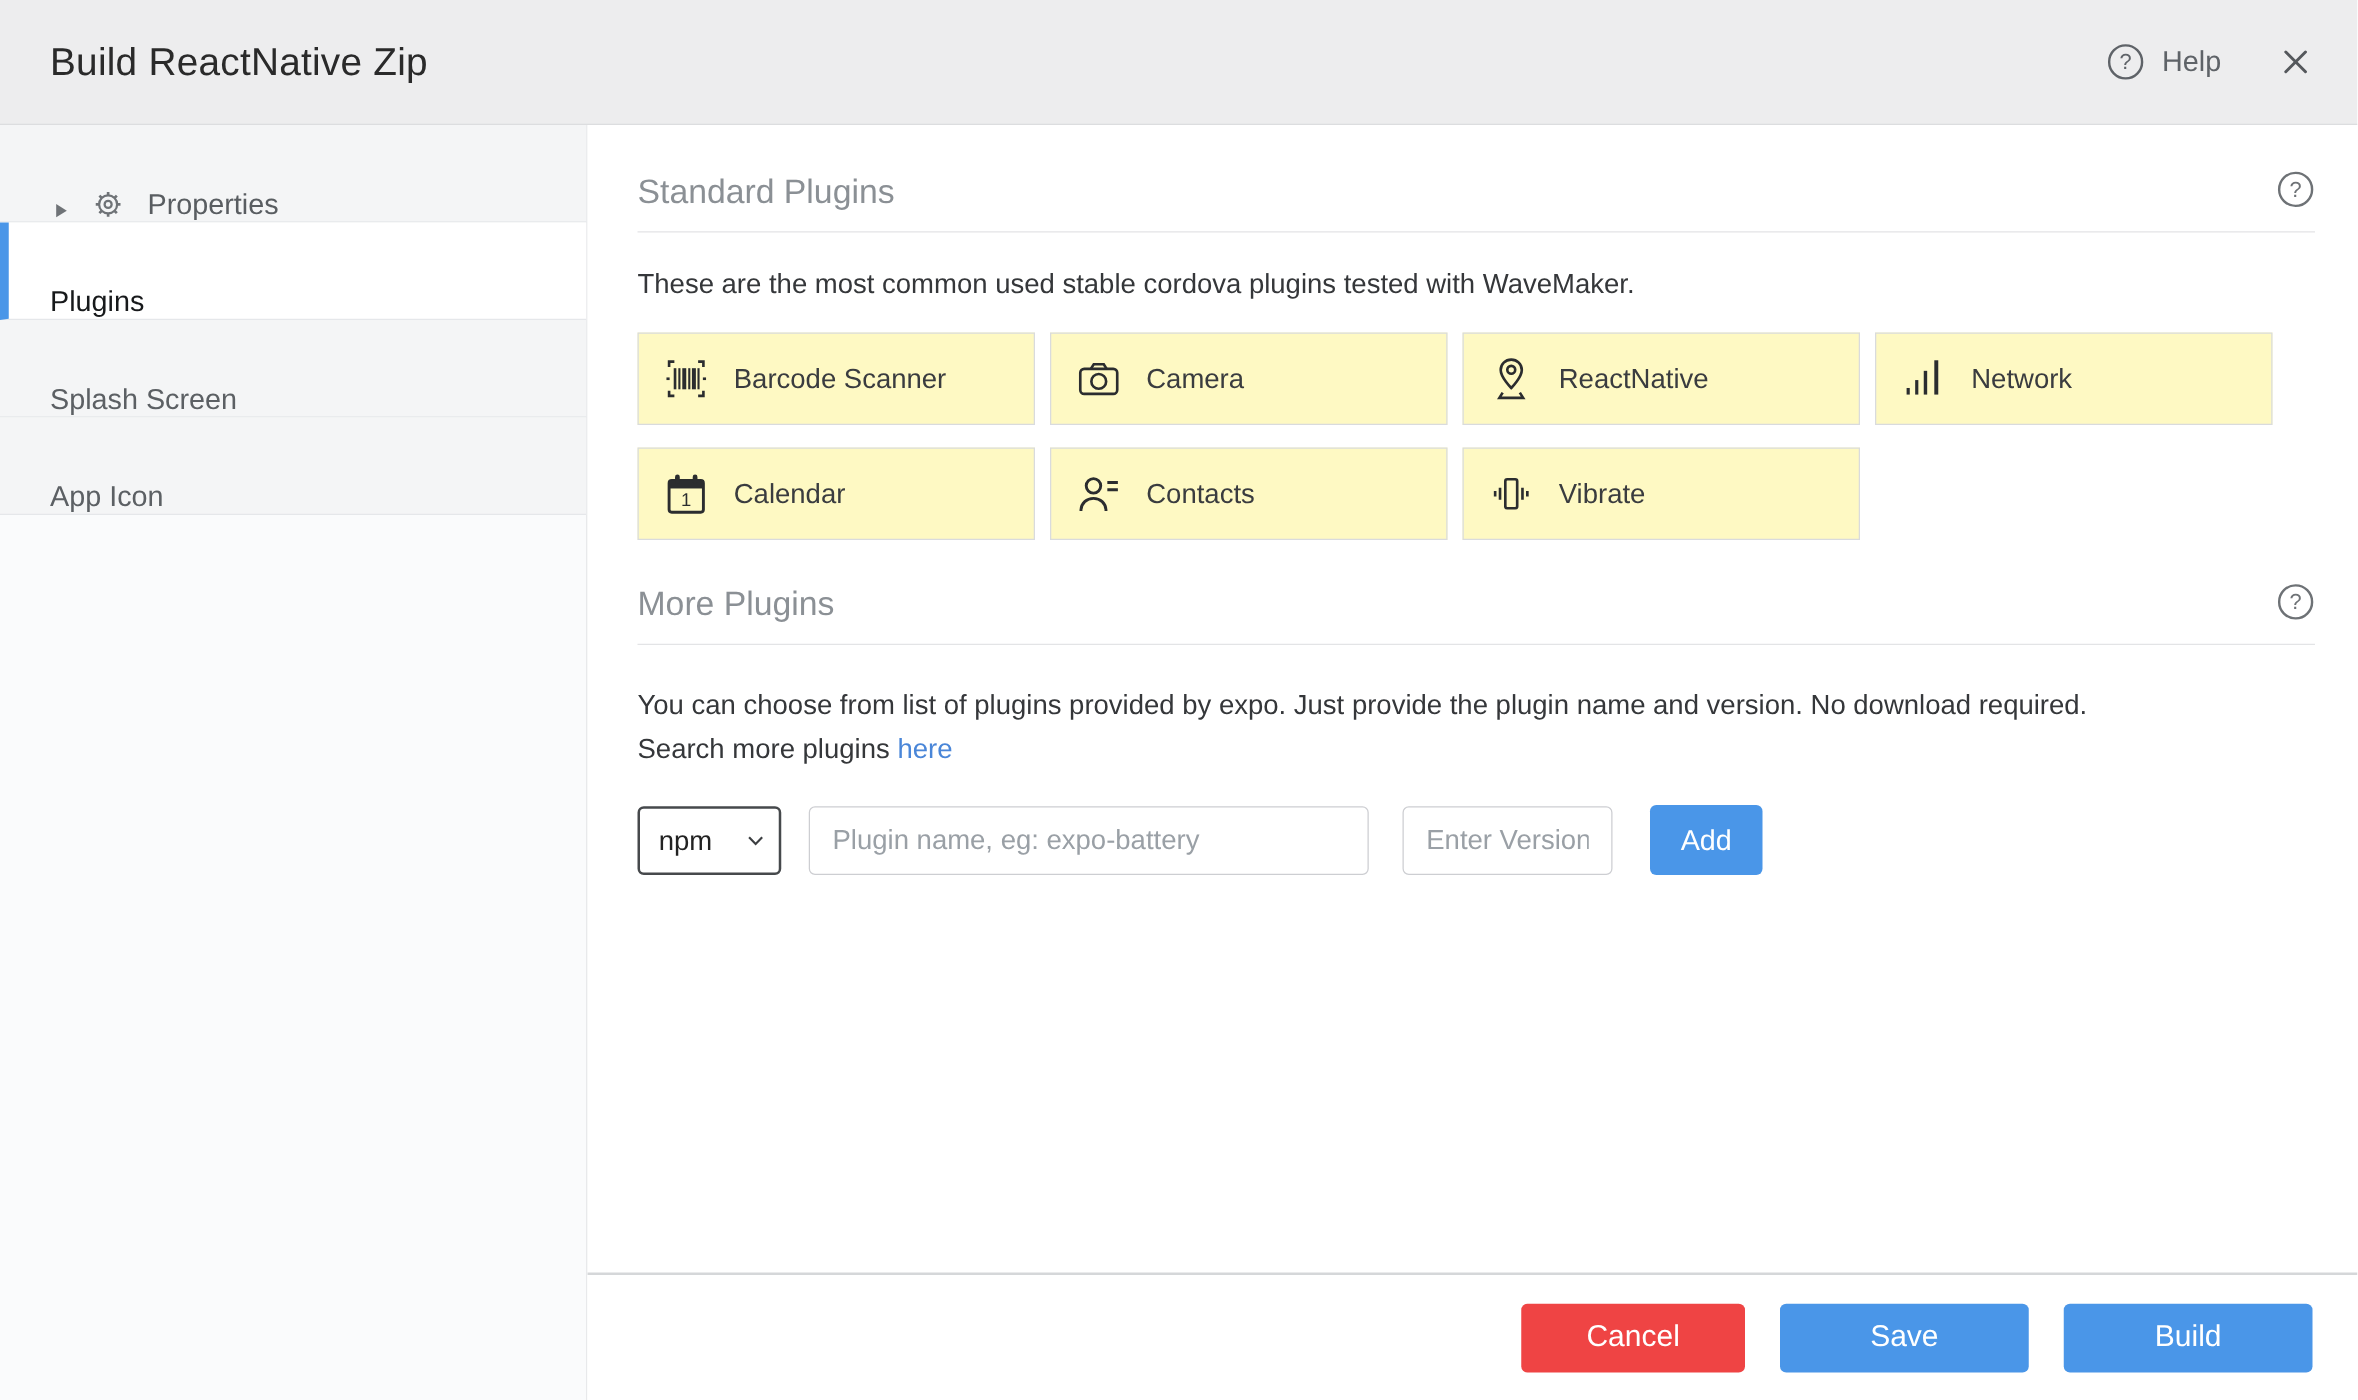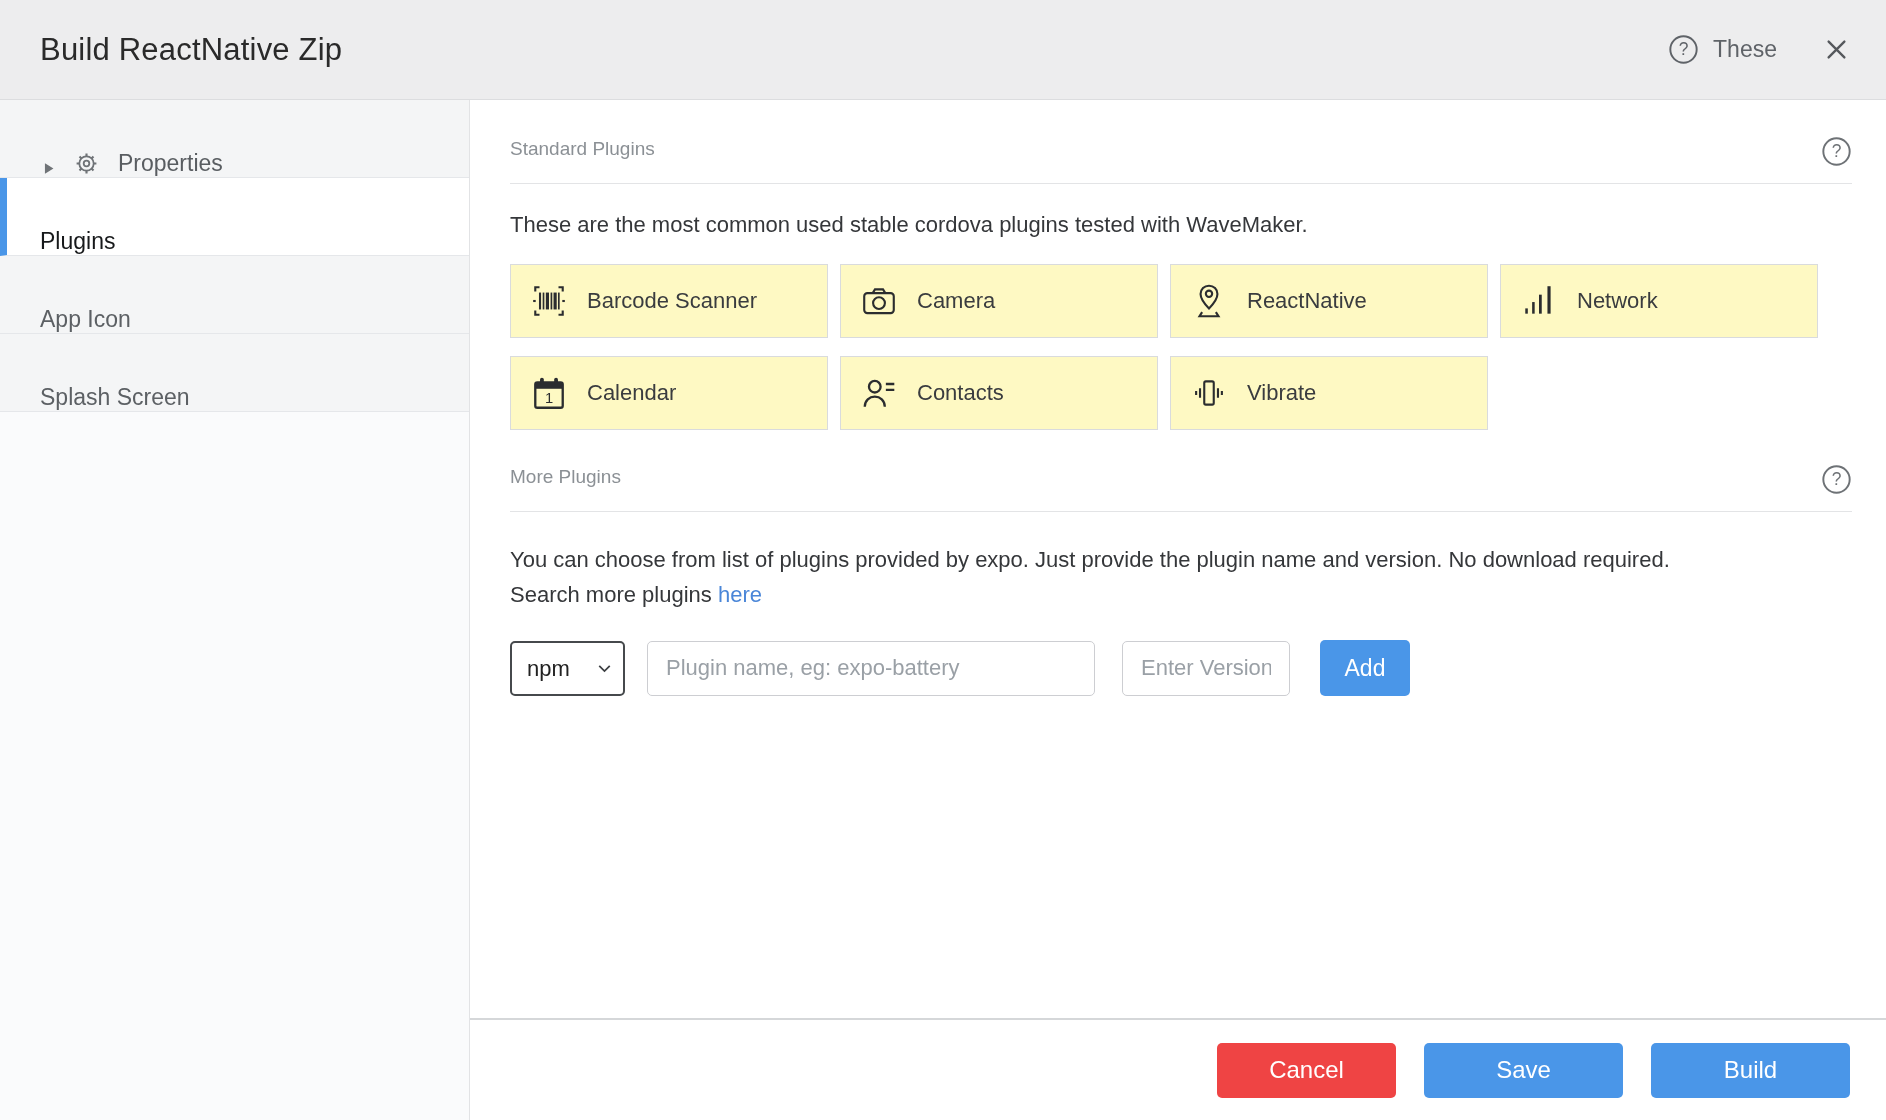--- a/index.html
+++ b/index.html
@@ -27,21 +27,21 @@
   .side-row .gear { margin-right:18px; color:#6f7377; }
   .side-row.active { background:#ffffff; color:#17191b;
                      border-left:7px solid #4a96e8; padding-left:33px; }
 
   .content { flex:1; background:#fff; position:relative; padding:0 34px 0 40px; }
 
   
   .section-head { display:flex; align-items:flex-start; justify-content:space-between; }
   .section-head.first { padding-top:38px; }
   .section-head.second { padding-top:36px; }
-  .section-title { font-size:19px; color:#8b9095; font-weight:400; }
+  .section-title { font-size:27px; color:#8b9095; font-weight:400; }
   .q-btn { color:#6e7control3; color:#6e7276; cursor:pointer; margin-top:-2px; }
   .rule { border:none; border-top:1px solid #e3e4e6; margin-top:16px; }
   .desc { margin-top:28px; font-size:22px; color:#35373a; }
 
   
   .tiles { margin-top:26px; display:flex; flex-wrap:wrap; gap:18px 12px; }
   .tile { width:318px; height:74px; border:1px solid #d9dbdd; background:#fef9c3;
           display:flex; align-items:center; padding-left:18px; cursor:pointer; }
   .tile-icon { width:40px; height:40px; display:inline-flex; align-items:center;
                justify-content:center; color:#2b2d2f; flex:none; }
@@ -80,21 +80,21 @@
 <div class="header">
   <div class="title">Build ReactNative Zip</div>
   <div class="header-right">
     <div class="help-btn">
       <span class="icon">
         <svg width="31" height="31" viewBox="0 0 24 24">
             <circle cx="12" cy="12" r="10.2" fill="none" stroke="currentColor" stroke-width="1.5"></circle>
             <text x="12" y="16.6" text-anchor="middle" font-size="13.5" fill="currentColor" font-family="Liberation Sans, sans-serif">?</text>
           </svg>
       </span>
-      <span>These</span>
+      <span>Help</span>
     </div>
     <span class="icon close-btn">
       <svg width="27" height="27" viewBox="0 0 24 24">
           <path d="M5 5l14 14M19 5L5 19" stroke="currentColor" stroke-width="2.1" stroke-linecap="round" fill="none"></path>
         </svg>
     </span>
   </div>
 </div>
 
 <div class="main">
@@ -113,24 +113,24 @@
           <path d="M12 3.2v2.4M12 18.4v2.4M3.2 12h2.4M18.4 12h2.4M5.8 5.8l1.7 1.7M16.5 16.5l1.7 1.7M18.2 5.8l-1.7 1.7M7.5 16.5l-1.7 1.7" stroke-width="1.9"></path>
         </svg>
       </span>
       <span>Properties</span>
     </div>
     <div id="side-items">
         <div class="side-row active">
           <span>Plugins</span>
         </div>
         <div class="side-row">
+          <span>Splash Screen</span>
+        </div>
+        <div class="side-row">
           <span>App Icon</span>
-        </div>
-        <div class="side-row">
-          <span>Splash Screen</span>
         </div>
       </div>
   </div>
 
   <div class="content">
 
     <div class="section-head first">
       <div class="section-title">Standard Plugins</div>
       <span class="icon q-btn">
         <svg width="31" height="31" viewBox="0 0 24 24">

